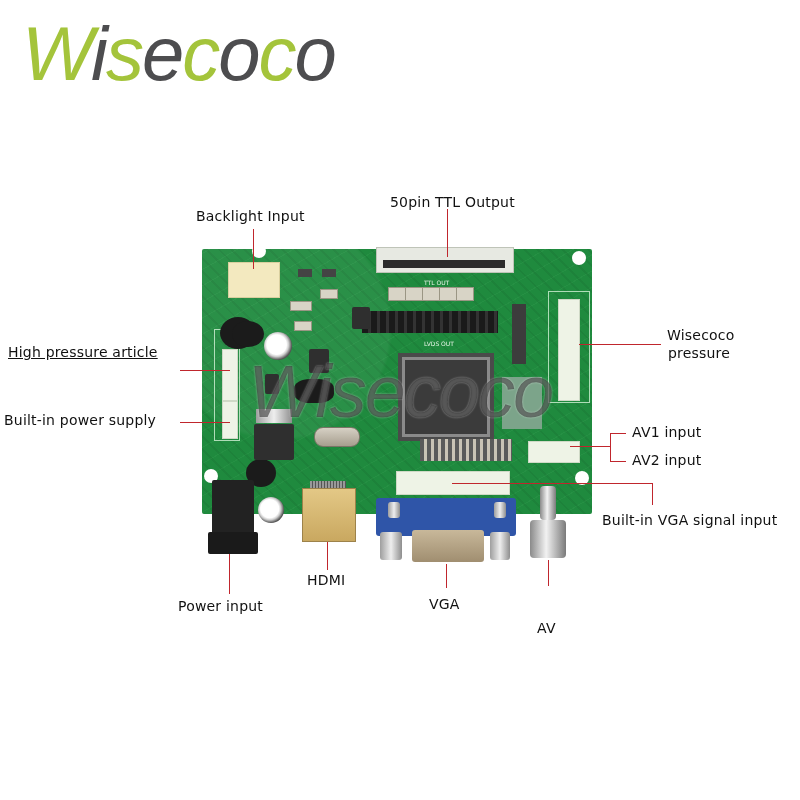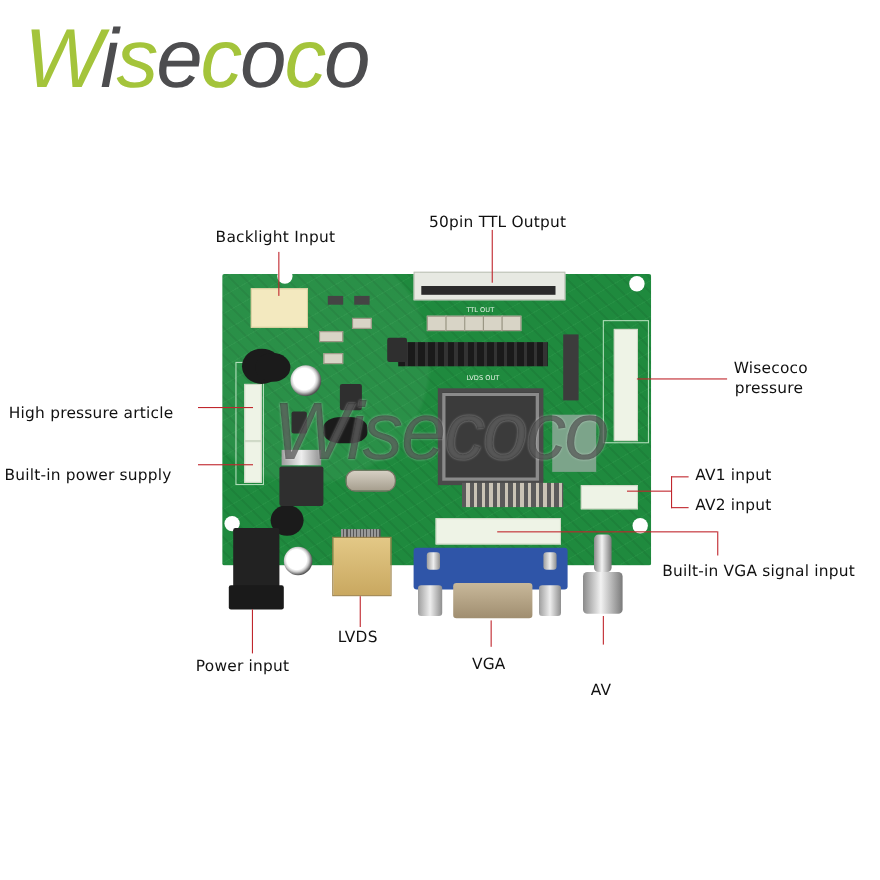--- a/index.html
+++ b/index.html
@@ -140,40 +140,40 @@
 <div class="lbl" style="left:196px; top:208px;">Backlight Input</div>
 <div class="ln" style="left:253px; top:229px; width:1px; height:40px;"></div>
 
 <div class="lbl" style="left:390px; top:194px;">50pin TTL Output</div>
 <div class="ln" style="left:447px; top:209px; width:1px; height:48px;"></div>
 
 <div class="lbl" style="left:667px; top:327px;">Wisecoco</div>
 <div class="lbl" style="left:668px; top:345px;">pressure</div>
 <div class="ln" style="left:579px; top:344px; width:82px; height:1px;"></div>
 
-<div class="lbl" style="left:8px; top:368px;">High pressure article</div>
+<div class="lbl" style="left:8px; top:344px;text-decoration:underline;">High pressure article</div>
 <div class="ln" style="left:180px; top:370px; width:50px; height:1px;"></div>
 
-<div class="lbl" style="left:4px; top:424px;">Built-in power supply</div>
+<div class="lbl" style="left:4px; top:412px;">Built-in power supply</div>
 <div class="ln" style="left:180px; top:422px; width:50px; height:1px;"></div>
 
 <div class="lbl" style="left:632px; top:424px;">AV1 input</div>
 <div class="lbl" style="left:632px; top:452px;">AV2 input</div>
 <div class="ln" style="left:570px; top:446px; width:40px; height:1px;"></div>
 <div class="ln" style="left:610px; top:433px; width:1px; height:29px;"></div>
 <div class="ln" style="left:610px; top:433px; width:16px; height:1px;"></div>
 <div class="ln" style="left:610px; top:461px; width:16px; height:1px;"></div>
 
 <div class="lbl" style="left:602px; top:512px;">Built-in VGA signal input</div>
 <div class="ln" style="left:452px; top:483px; width:200px; height:1px;"></div>
 <div class="ln" style="left:652px; top:483px; width:1px; height:22px;"></div>
 
 <div class="ln" style="left:229px; top:554px; width:1px; height:40px;"></div>
 <div class="lbl" style="left:178px; top:598px;">Power input</div>
 
 <div class="ln" style="left:327px; top:542px; width:1px; height:28px;"></div>
-<div class="lbl" style="left:307px; top:572px;">LVDS</div>
+<div class="lbl" style="left:307px; top:572px;">HDMI</div>
 
 <div class="ln" style="left:446px; top:564px; width:1px; height:24px;"></div>
 <div class="lbl" style="left:429px; top:596px;">VGA</div>
 
 <div class="ln" style="left:548px; top:560px; width:1px; height:26px;"></div>
 <div class="lbl" style="left:537px; top:620px;">AV</div>
 
 </body></html>

